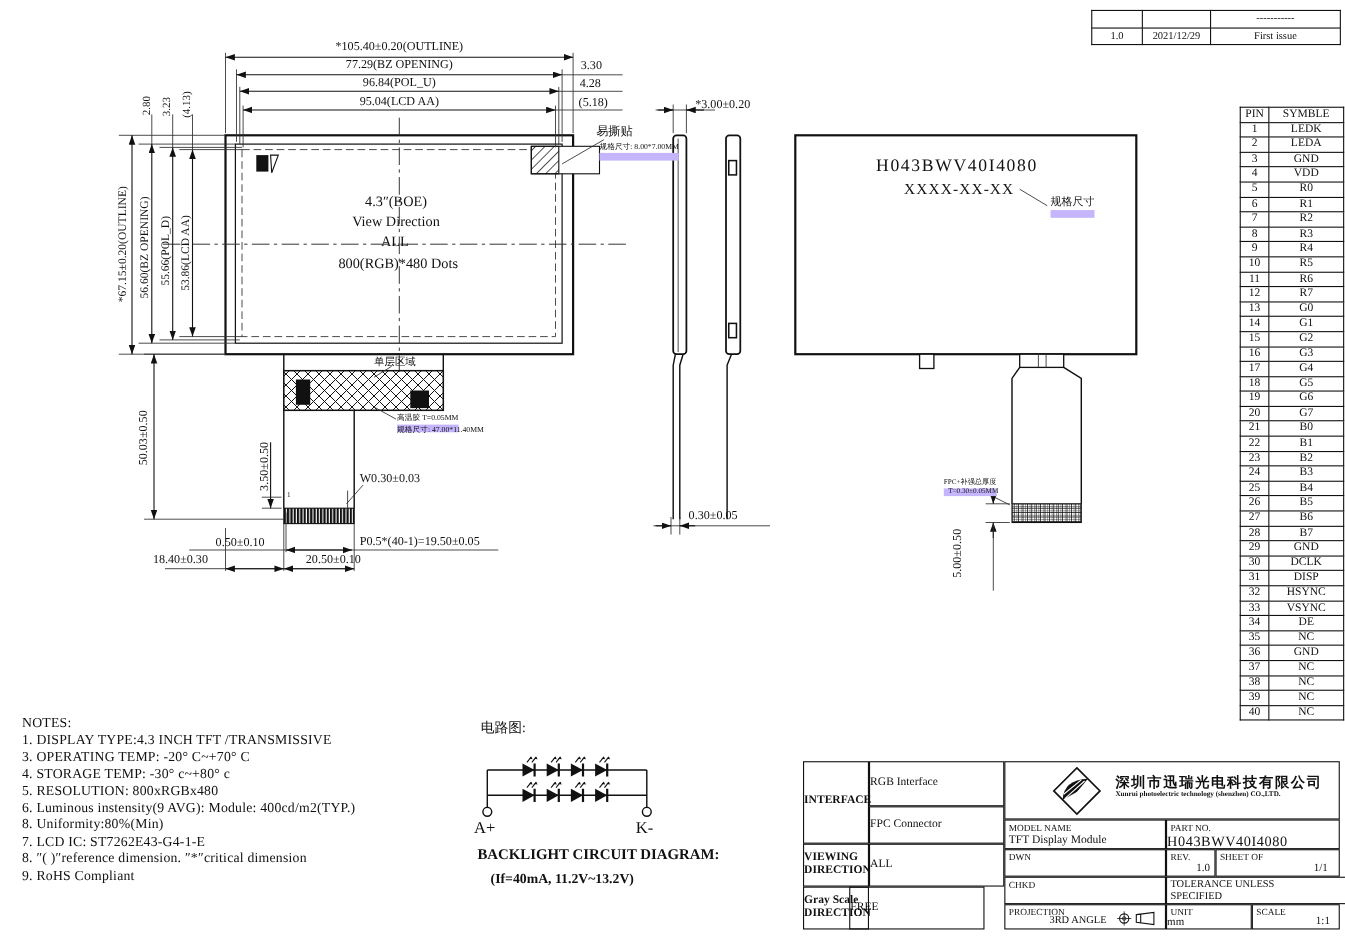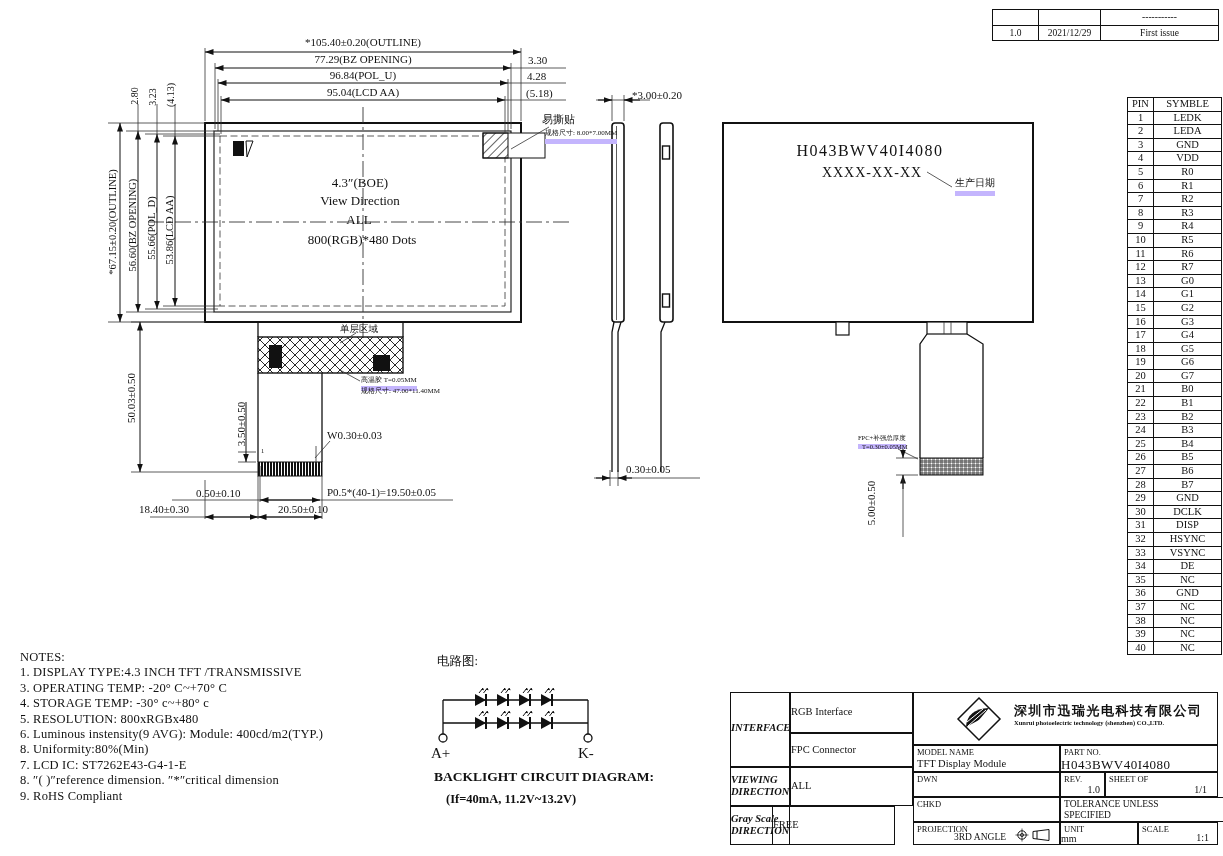--- a/index.html
+++ b/index.html
@@ -2,38 +2,38 @@
 <html><head>
 <meta charset="utf-8">
 <style>
   html,body{margin:0;background:#fff;}
   .sheet{position:relative;width:1223px;height:856px;background:#fff;overflow:hidden;
          font-family:"Liberation Serif","DejaVu Serif",serif;color:#111;}
   svg.lines{position:absolute;left:0;top:0;}
   .t{position:absolute;white-space:nowrap;color:#111;}
   .c{position:absolute;white-space:nowrap;transform:translateX(-50%);color:#111;}
   .v{position:absolute;white-space:nowrap;transform:translate(-50%,-50%) rotate(-90deg);color:#111;}
-  .ul{border-bottom:5px solid #c4b5fd;padding-bottom:1px;}
+  .ul{border-bottom:7px solid #c4b5fd;padding-bottom:1px;}
   .b{font-weight:bold;}
   
   .pin-table{position:absolute;left:1127px;top:97px;border-collapse:collapse;table-layout:fixed;}
   .pin-table th,.pin-table td{border:1px solid #111;font-size:10.5px;text-align:center;
       padding:0;height:12.6px;line-height:12.6px;font-weight:normal;overflow:hidden;}
   .pin-table col.pc{width:26px;} .pin-table col.sc{width:68px;}
   
   .rev-table{position:absolute;left:992px;top:9px;border-collapse:collapse;table-layout:fixed;}
   .rev-table td{border:1px solid #111;font-size:9.5px;text-align:center;padding:0;height:14.5px;line-height:14.5px;}
   
   .notes{position:absolute;left:20px;top:650px;font-size:12.5px;line-height:15.4px;letter-spacing:0.2px;}
   
   .tb{position:absolute;left:730px;top:692px;width:488px;height:153px;}
   .tb .cell{position:absolute;border:1px solid #111;box-sizing:border-box;}
   .tb-label{position:absolute;top:1px;left:3px;font-size:8.5px;}
   .cv{position:absolute;left:0;right:0;text-align:left;font-size:10.5px;}
-  .tb .hd{font-size:9px;font-weight:bold;text-align:center;font-style:italic;}
+  .tb .hd{font-size:9px;font-weight:bold;text-align:center;}
 </style>
 </head>
 <body>
 
 <div class="sheet">
 
   <svg class="lines" width="1223" height="856" viewBox="0 0 1223 856">
     <defs>
       <pattern id="hatch" width="6" height="6" patternUnits="userSpaceOnUse" patternTransform="rotate(45)">
         <line x1="0" y1="0" x2="0" y2="6" stroke="#111" stroke-width="1.3"></line>
@@ -223,21 +223,21 @@
   <div class="t" style="left:196px;top:487px;font-size:11px">0.50±0.10</div>
   <div class="t" style="left:327px;top:486px;font-size:11px">P0.5*(40-1)=19.50±0.05</div>
   <div class="t" style="left:139px;top:503px;font-size:11px">18.40±0.30</div>
   <div class="t" style="left:278px;top:503px;font-size:11px">20.50±0.10</div>
 
   <div class="t" style="left:632px;top:89px;font-size:11px">*3.00±0.20</div>
   <div class="t" style="left:626px;top:463px;font-size:11px">0.30±0.05</div>
 
   <div class="c" style="left:870px;top:142px;font-size:16px;letter-spacing:1.5px">H043BWV40I4080</div>
   <div class="c" style="left:872px;top:165px;font-size:14px;letter-spacing:1px">XXXX-XX-XX</div>
-  <div class="t ul" style="left:955px;top:176px;font-size:10px">生产日期</div>
+  <div class="t ul" style="left:955px;top:176px;font-size:10px">规格尺寸</div>
   <div class="t ul" style="left:858px;top:434px;font-size:6.5px">FPC+补强总厚度</div>
   <div class="t" style="left:862px;top:443px;font-size:6.5px">T=0.30±0.05MM</div>
   <div class="v" style="left:871px;top:503px;font-size:11px">5.00±0.50</div>
 
   <div class="t" style="left:437px;top:653px;font-size:12.5px">电路图:</div>
   <div class="t" style="left:431px;top:745px;font-size:15px">A+</div>
   <div class="t" style="left:578px;top:745px;font-size:15px">K-</div>
   <div class="t b" style="left:434px;top:769px;font-size:13.5px">BACKLIGHT CIRCUIT DIAGRAM:</div>
   <div class="t b" style="left:446px;top:792px;font-size:12.5px">(If=40mA,  11.2V~13.2V)</div>
 

